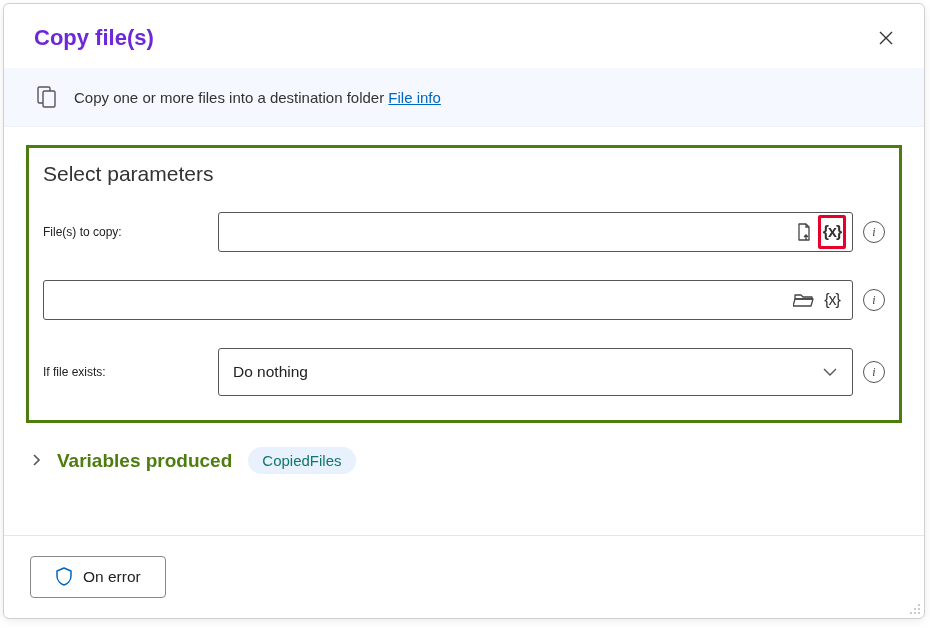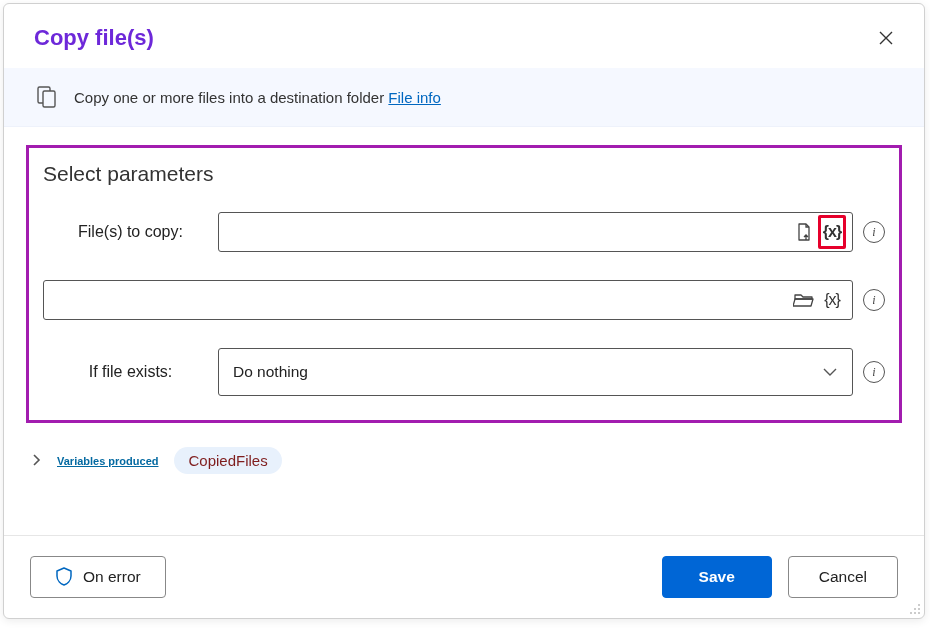--- a/index.html
+++ b/index.html
@@ -58,41 +58,40 @@
     .info-bar a {
       color: #0067c0;
       text-decoration: underline;
     }
     .body {
       flex: 1;
       padding: 18px 22px 8px 22px;
       overflow: auto;
     }
     .red-box {
-      border: 3px solid #a21caf;
+      border: 3px solid #4d7c0f;
       padding: 14px 14px 18px 14px;
       margin-bottom: 18px;
     }
     .section-heading {
       font-size: 21px;
       color: #333;
       font-weight: 400;
       margin-bottom: 26px;
     }
     .param-row {
       display: flex;
       align-items: center;
       margin-bottom: 28px;
     }
     .param-row:last-child { margin-bottom: 6px; }
     .param-label {
       width: 175px;
-      font-size: 16px;
+      font-size: 12px;
       color: #222;
-      text-align: center;
     }
     .input-wrap {
       flex: 1;
       display: flex;
       align-items: center;
       gap: 10px;
     }
     .field {
       flex: 1;
       height: 40px;
@@ -168,28 +167,27 @@
       display: flex;
       align-items: center;
       gap: 16px;
       padding: 6px 6px;
     }
     .vars-caret {
       color: #555;
       font-size: 14px;
     }
     .vars-label {
-      font-size: 11px;
+      font-size: 19px;
       font-weight: 600;
-      color: #0369a1;
-      text-decoration: underline;
+      color: #4d7c0f;
     }
     .var-pill {
       background: #e8f1fc;
-      color: #7f1d1d;
+      color: #0f766e;
       border-radius: 14px;
       padding: 5px 14px;
       font-size: 15px;
     }
     .footer {
       border-top: 1px solid #e6e6e6;
       padding: 20px 26px;
       display: flex;
       justify-content: space-between;
       align-items: center;
@@ -316,24 +314,20 @@
     </div>
   </div>
 
   <div class="footer">
     <button class="btn btn-secondary">
       <svg width="18" height="20" viewBox="0 0 18 20">
         <path d="M9 1 L16 4 v5 c0 5 -4 8 -7 9 c-3 -1 -7 -4 -7 -9 v-5 z" fill="none" stroke="#0067c0" stroke-width="1.5" stroke-linejoin="round"></path>
       </svg>
       <span>On error</span>
     </button>
-    <div class="footer-right">
-      <button class="btn btn-primary">Save</button>
-      <button class="btn btn-secondary btn-cancel">Cancel</button>
-    </div>
   </div>
 
   <svg class="resize-grip" viewBox="0 0 14 14">
     <circle cx="11" cy="3" r="1" fill="#bbb"></circle>
       <circle cx="7" cy="7" r="1" fill="#bbb"></circle>
       <circle cx="11" cy="7" r="1" fill="#bbb"></circle>
     <circle cx="3" cy="11" r="1" fill="#bbb"></circle>
       <circle cx="7" cy="11" r="1" fill="#bbb"></circle>
       <circle cx="11" cy="11" r="1" fill="#bbb"></circle>
   </svg>

